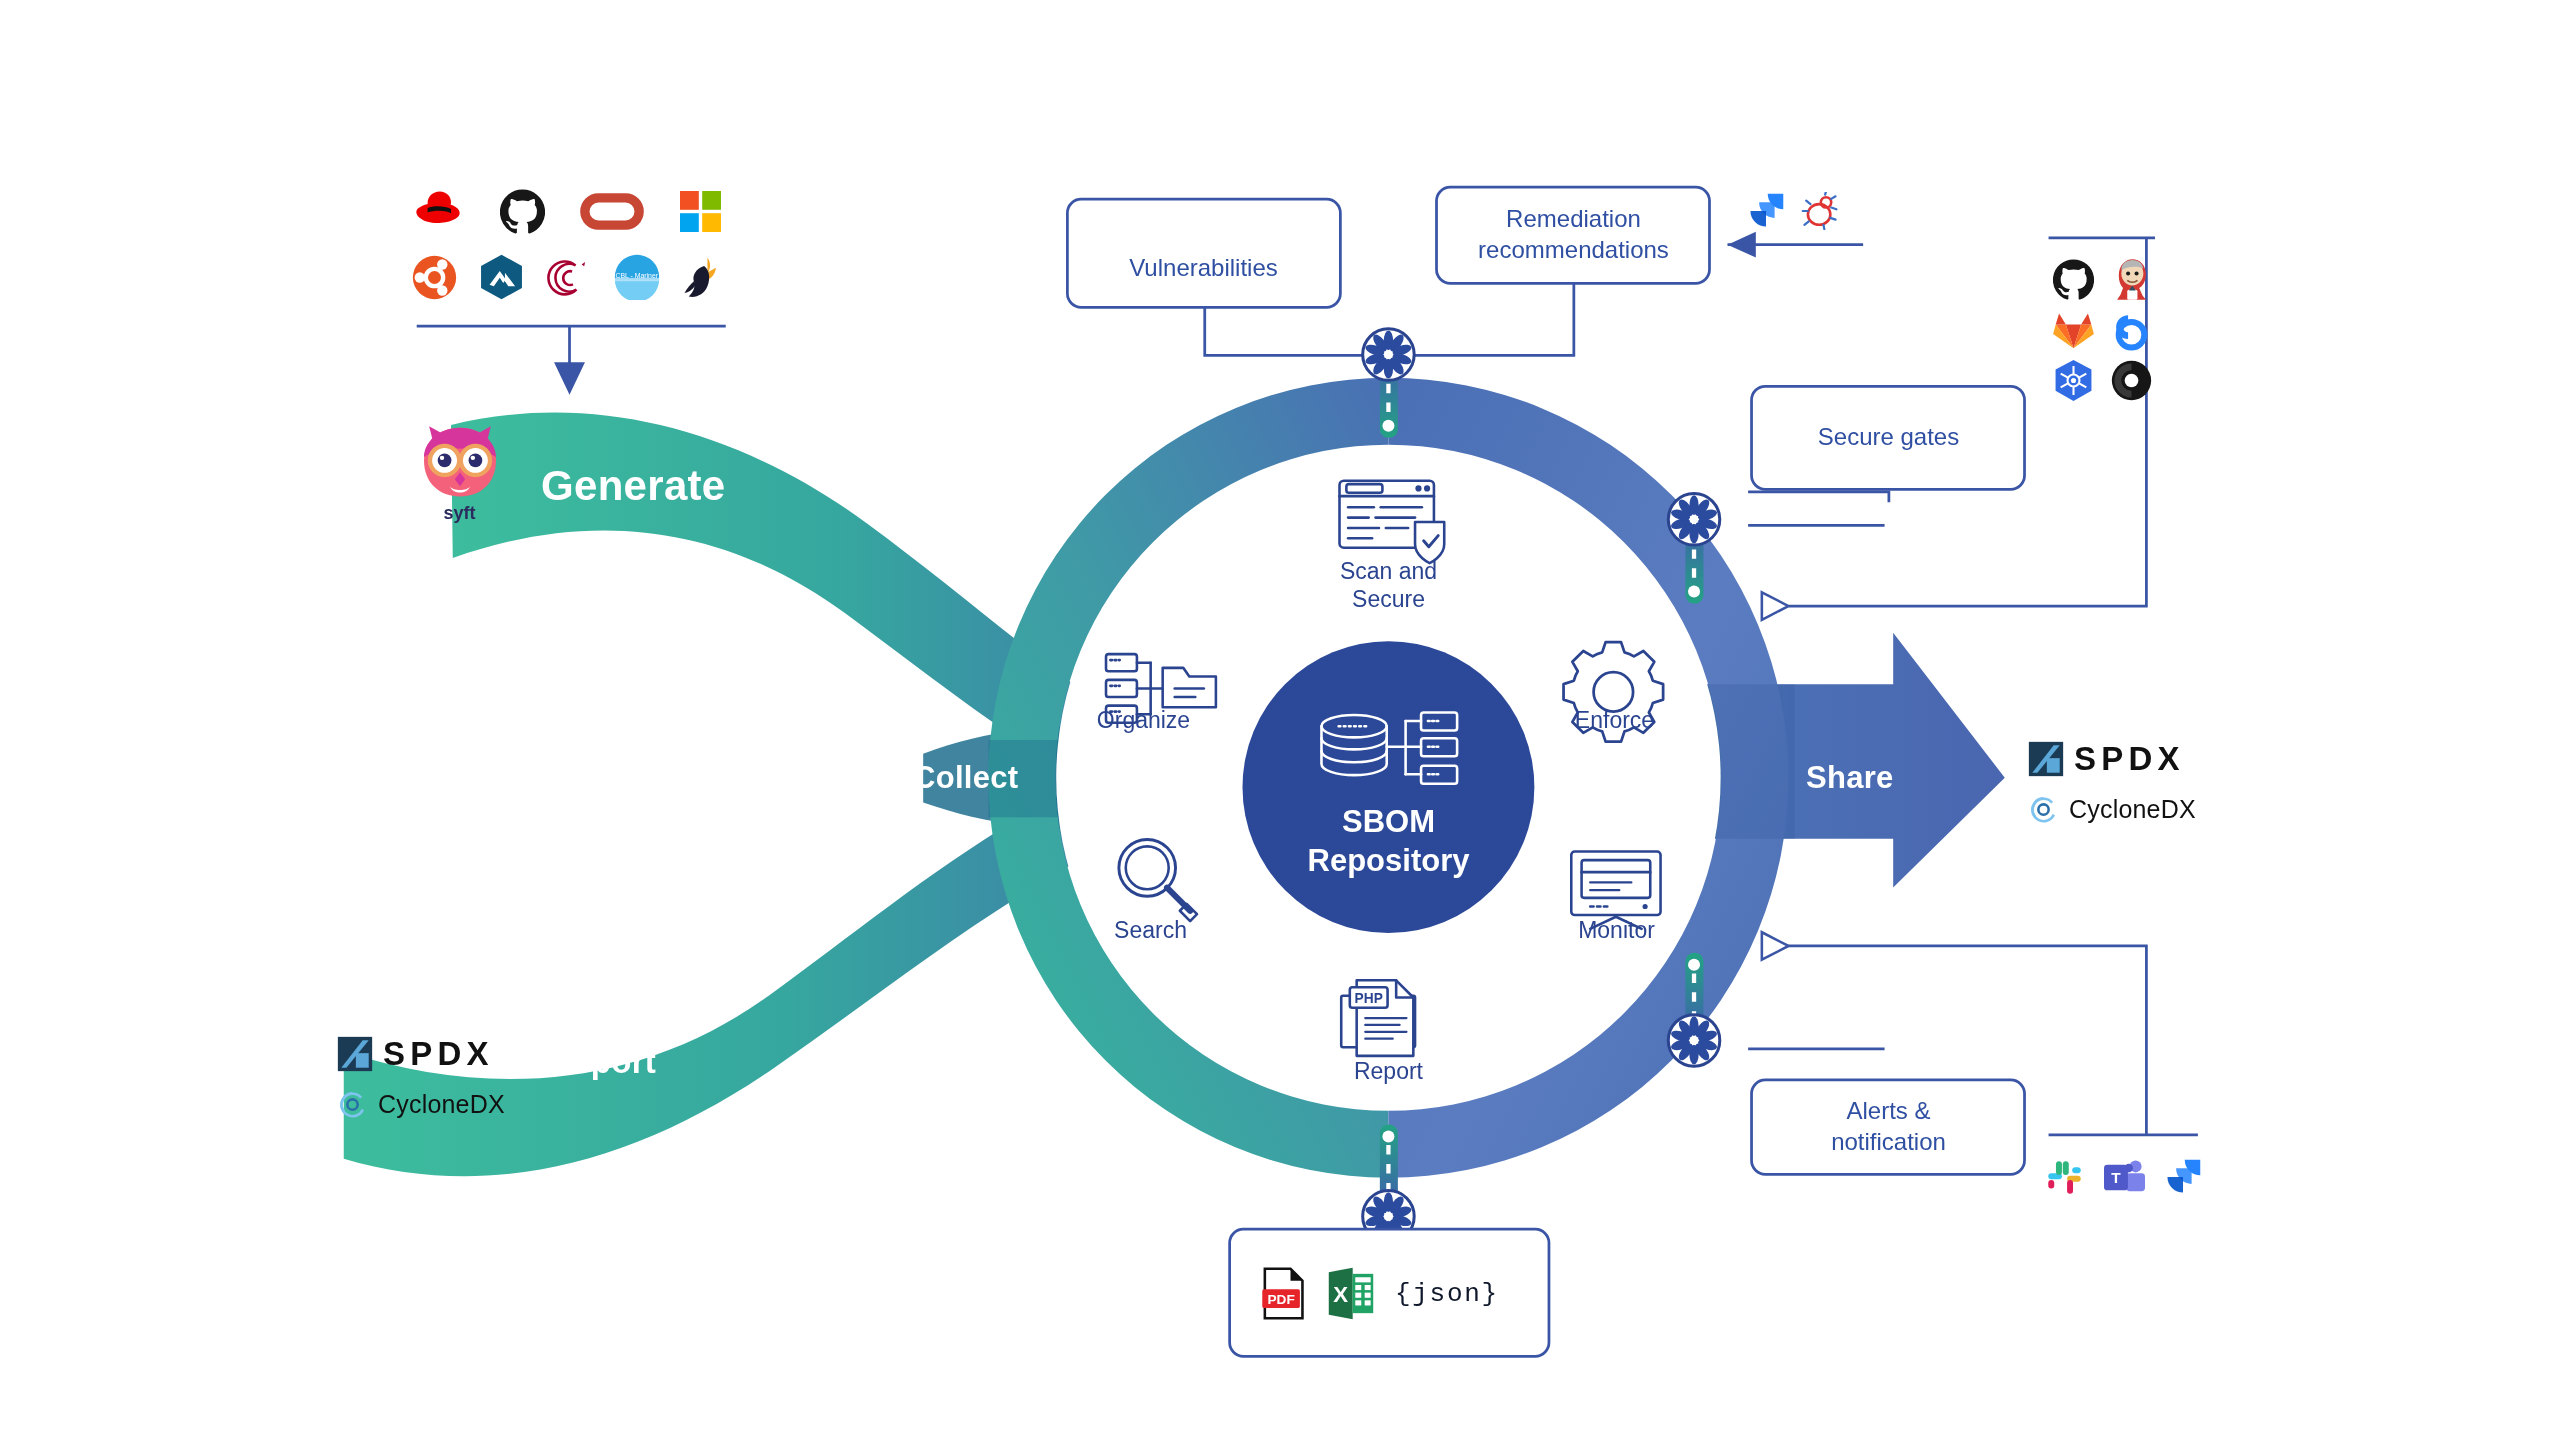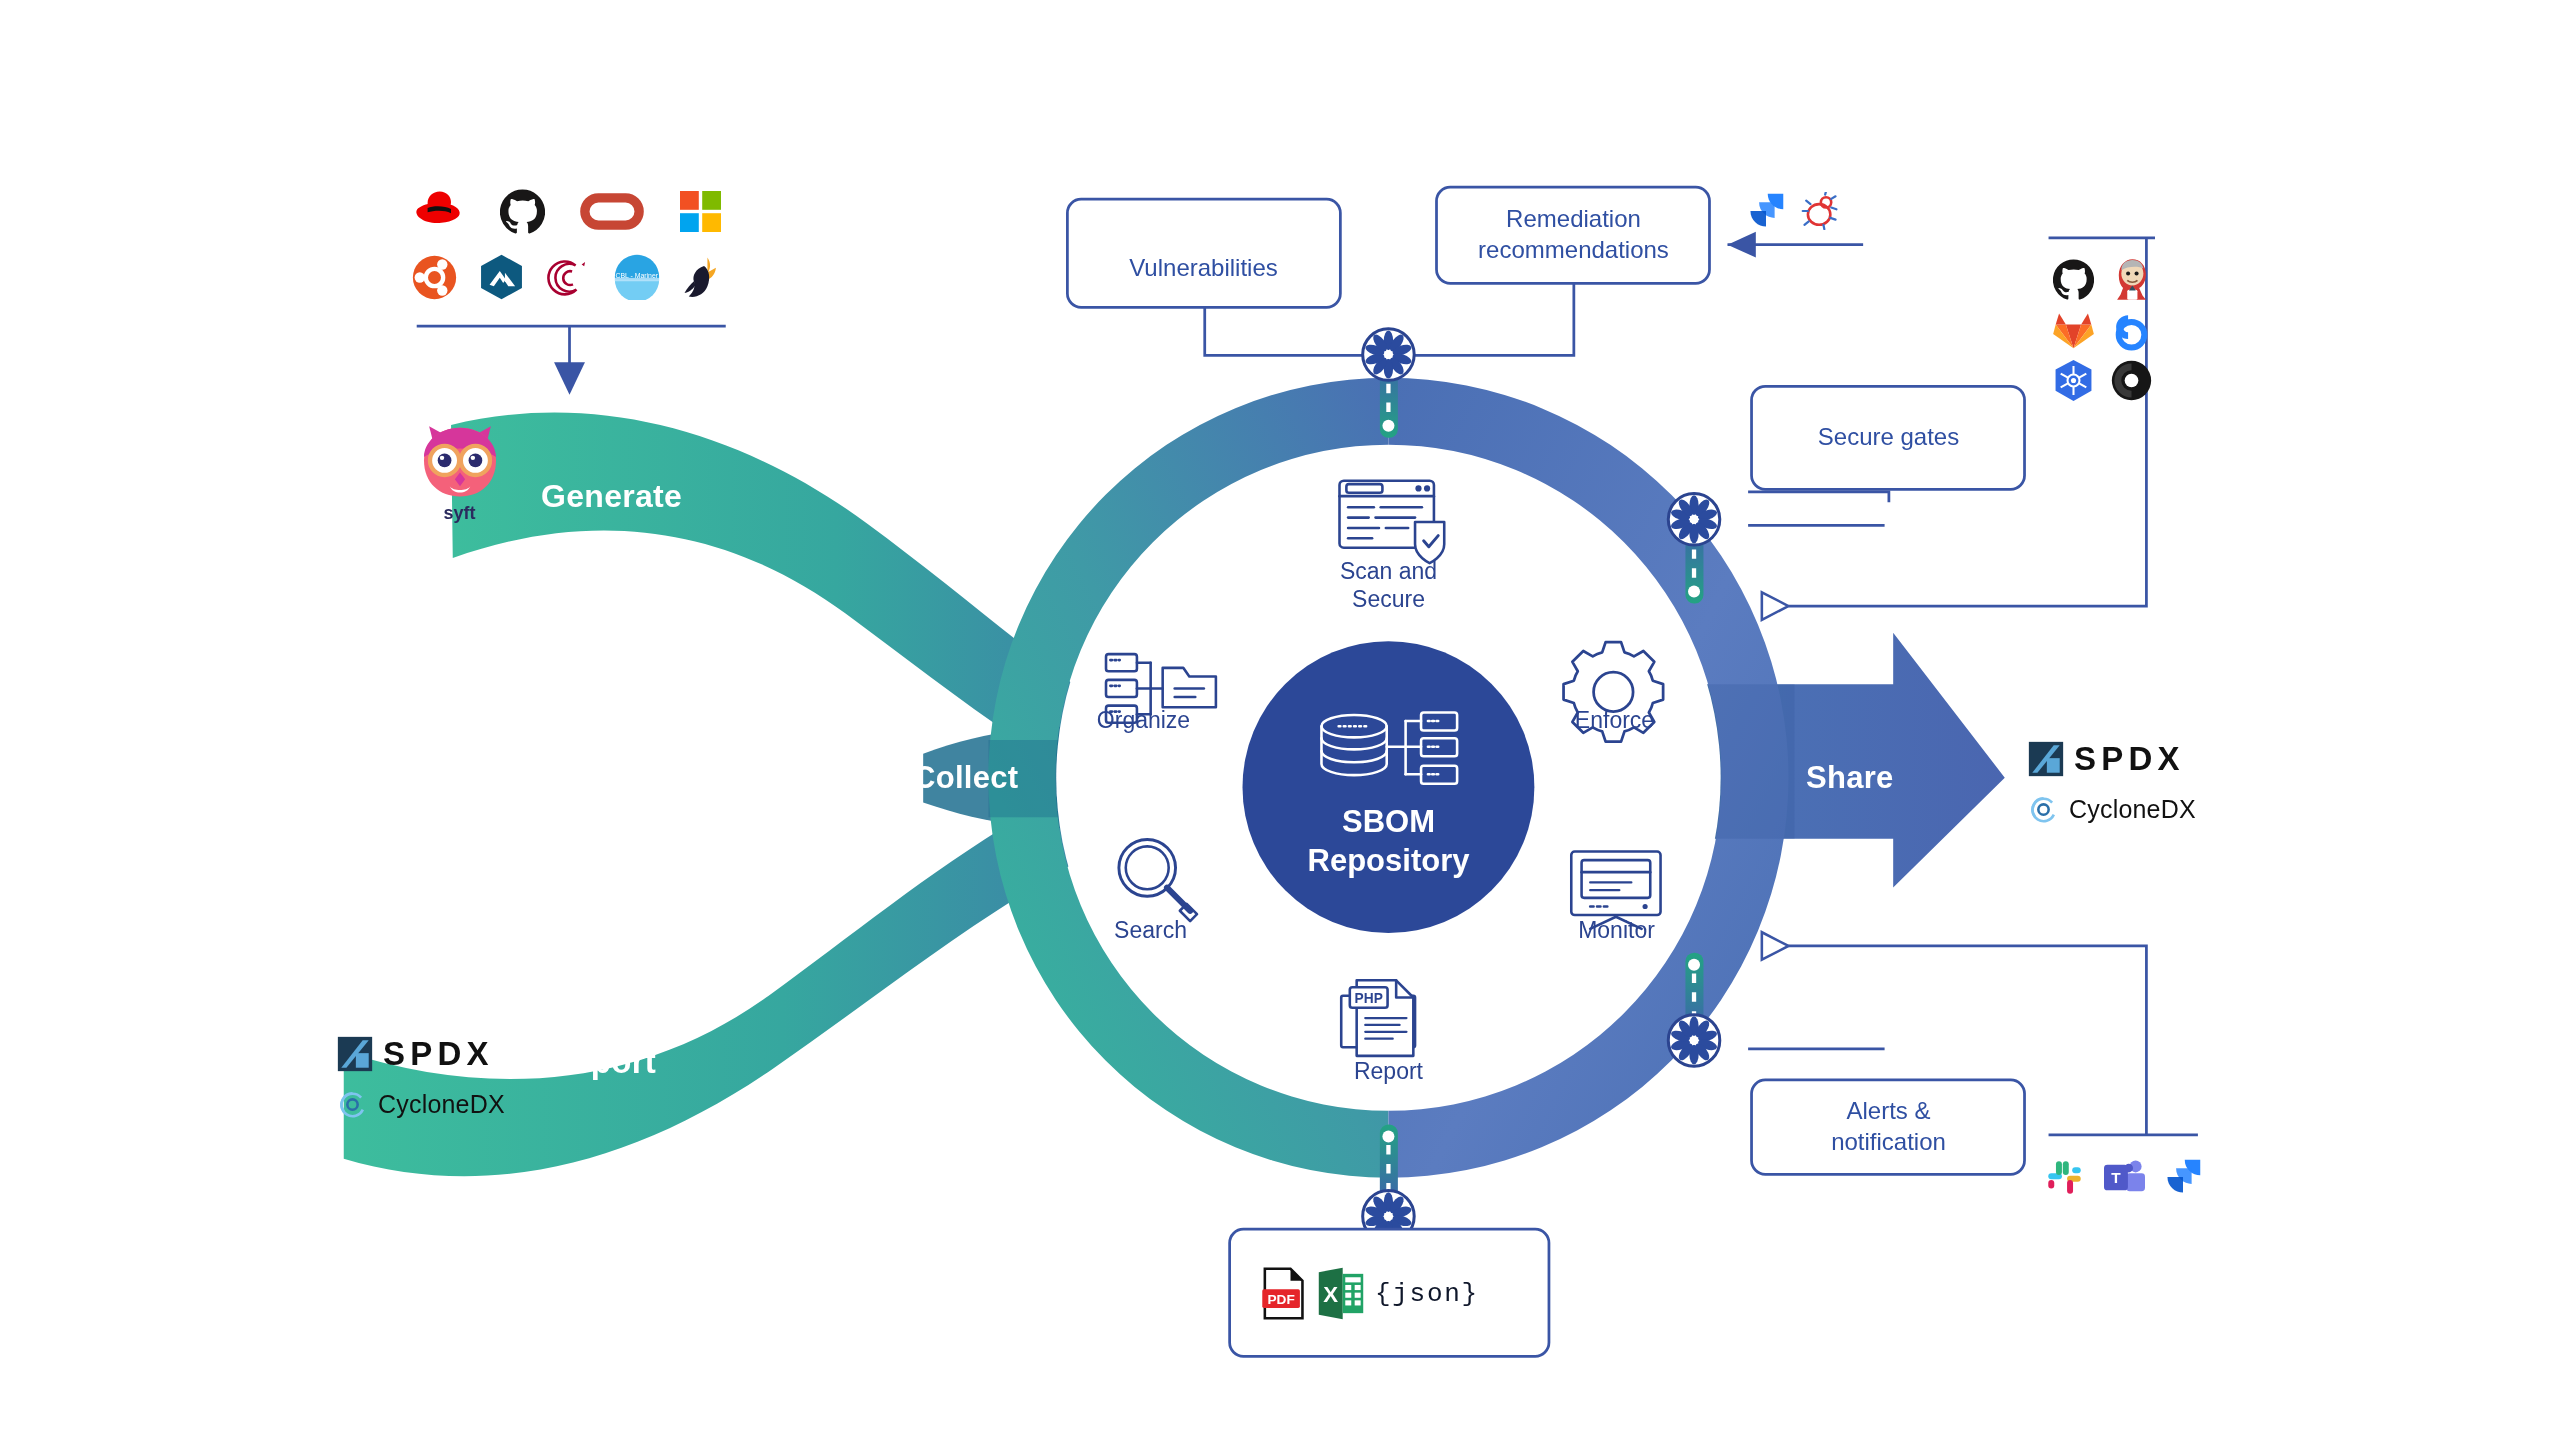--- a/index.html
+++ b/index.html
@@ -442,21 +442,21 @@
   <div class="spokelabel" style="left:1294px;top:1058px;width:189px;">
     <div>Report</div>
   </div>
   <div class="spokelabel" style="left:1520px;top:707px;width:189px;">
     <div>Enforce</div>
   </div>
   <div class="spokelabel" style="left:1522px;top:917px;width:189px;">
     <div>Monitor</div>
   </div>
 
-  <div class="ribbonlabel" style="left:541px;top:478px;font-size:32px;">Generate</div>
+  <div class="ribbonlabel" style="left:541px;top:462px;font-size:42px;">Generate</div>
   <div class="ribbonlabel" style="left:548px;top:1043px;font-size:33px;">Report</div>
   <div class="ribbonlabel" style="left:913px;top:760px;font-size:31px;">Collect</div>
   <div class="ribbonlabel" style="left:1806px;top:760px;font-size:31px;">Share</div>
 
   <div class="boxlabel" style="left:1067px;top:199px;width:273px;height:139px;">
     <div>
       <div>Vulnerabilities</div>
     </div>
   </div>
   <div class="boxlabel" style="left:1437px;top:187px;width:273px;height:96px;">
@@ -716,21 +716,21 @@
     </span>
     <span class="logo-cell">
       <svg width="38" height="38" viewBox="0 0 44 44">
         <path d="M24 2 L42 2 L42 20 C33 20 24 13 24 2 Z" fill="#2684ff"></path>
         <path d="M14 12 L32 12 L32 30 C23 30 14 23 14 12 Z" fill="#2684ff" opacity=".85"></path>
         <path d="M4 22 L22 22 L22 40 C13 40 4 33 4 22 Z" fill="#0052cc" opacity=".9"></path>
       </svg>
     </span>
   </div>
 
-  <div class="abs" style="left:1262px;top:1254px;width:258px;height:79px;display:flex;align-items:center;gap:10px;">
+  <div class="abs" style="left:1262px;top:1254px;width:258px;height:79px;display:flex;align-items:center;gap:20px;">
     <span class="logo-cell">
       <svg width="45" height="53" viewBox="0 0 52 62">
         <path d="M3 2 L33 2 L47 16 L47 60 L3 60 Z" fill="#fff" stroke="#111" stroke-width="3"></path>
         <path d="M33 2 L33 16 L47 16 Z" fill="#111"></path>
         <rect x="0" y="26" width="44" height="22" rx="2" fill="#e5252a"></rect>
         <text x="22" y="43" font-family="Liberation Sans, sans-serif" font-size="16" font-weight="bold" fill="#fff" text-anchor="middle">PDF</text>
       </svg>
     </span>
     <span class="logo-cell">
       <svg width="48" height="53" viewBox="0 0 56 62">

